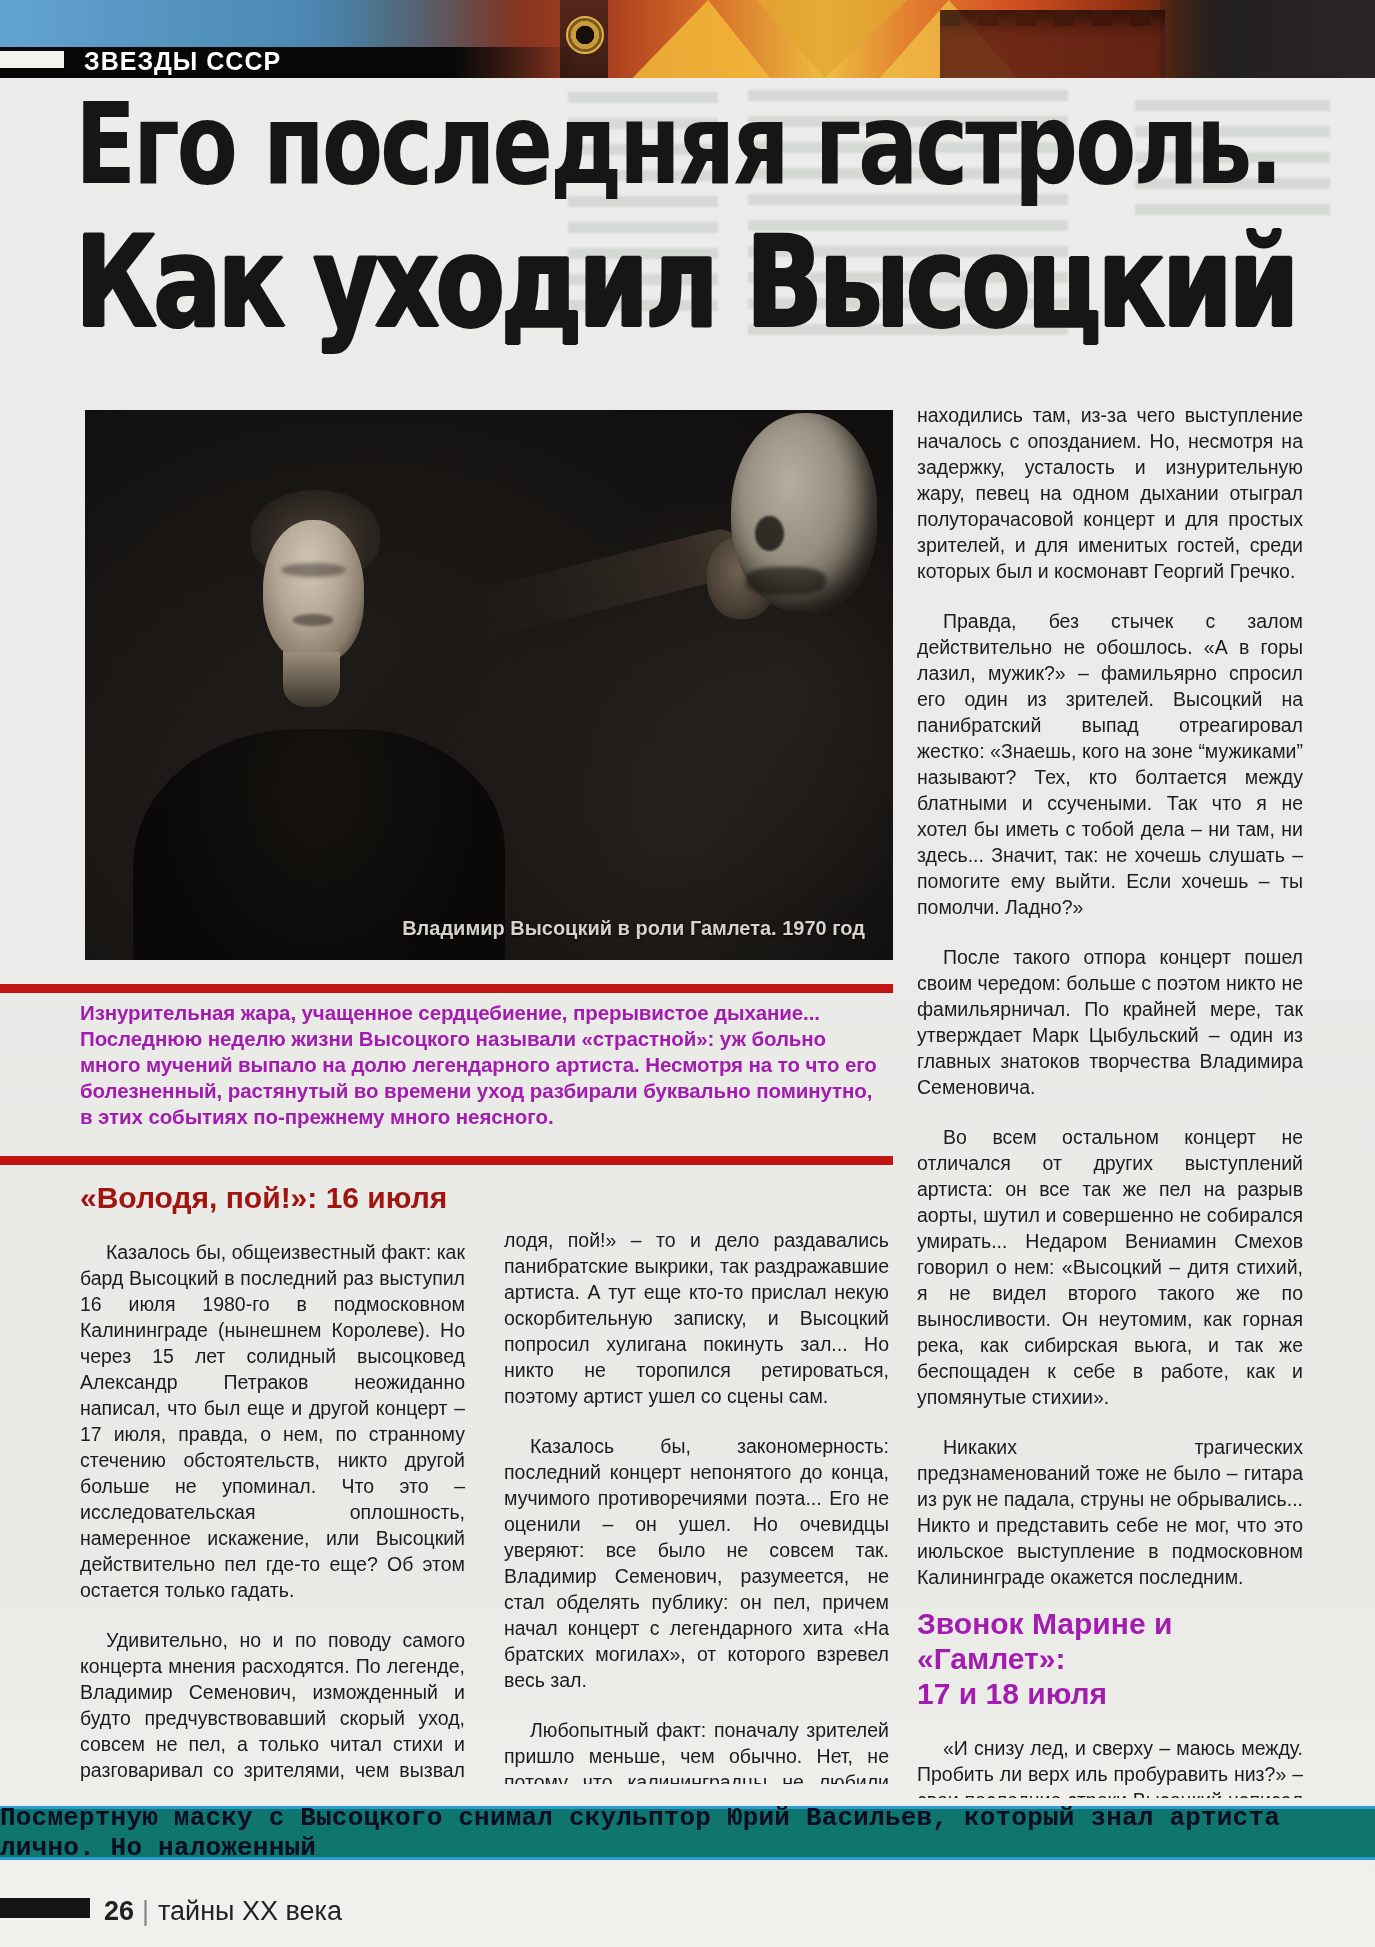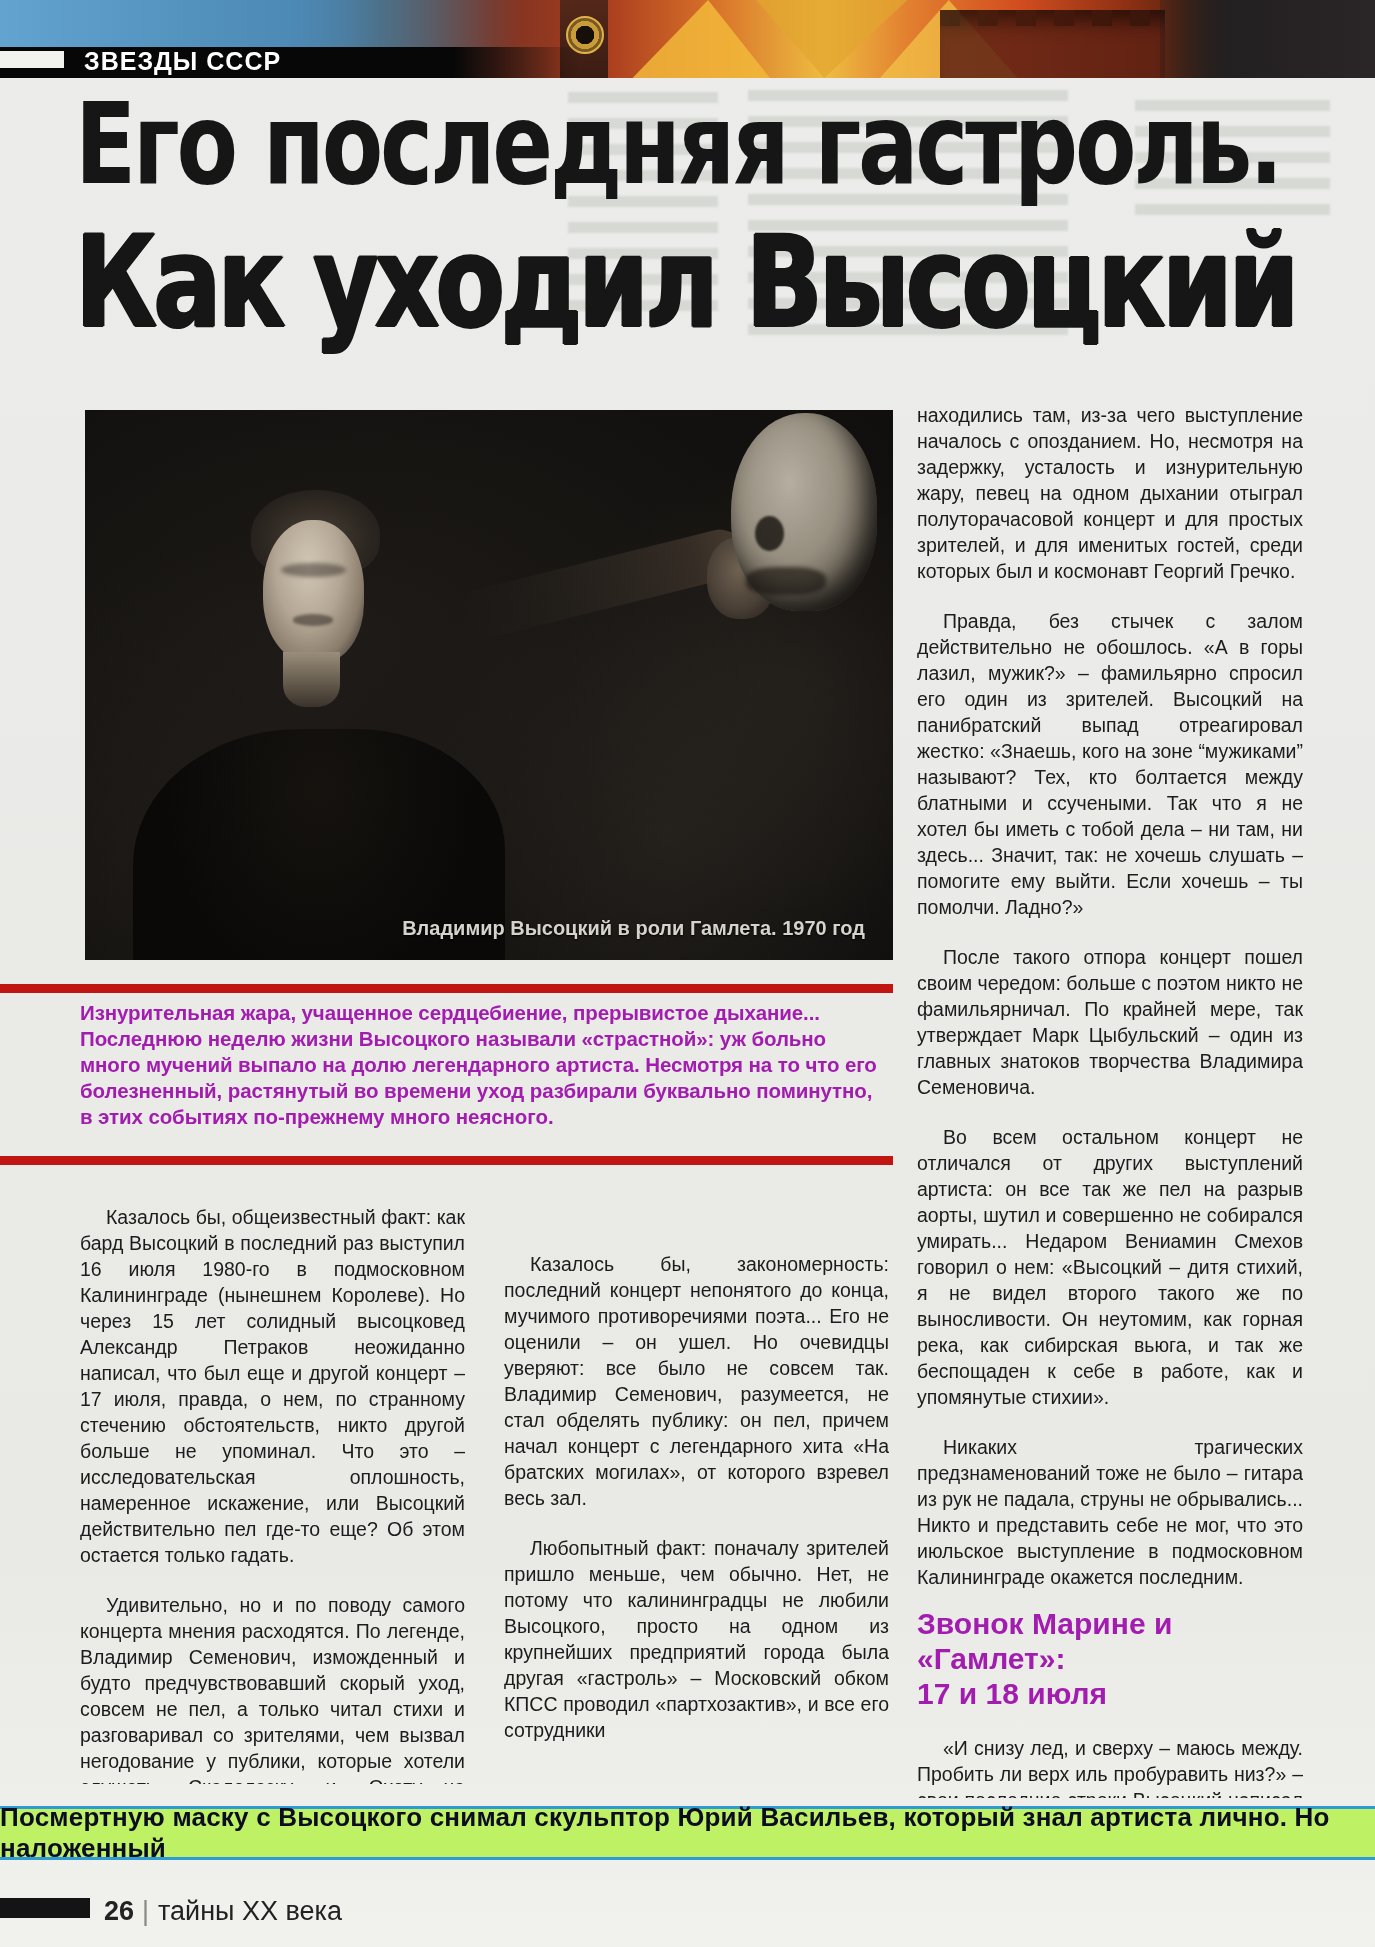--- a/index.html
+++ b/index.html
@@ -149,39 +149,41 @@
   <div class="ph-hand"></div>
   <div class="ph-skull"></div>
   <div class="photo-caption">Владимир Высоцкий в роли Гамлета. 1970 год</div>
 </div>
 
 <div class="rule rule1" style="background: rgb(192, 21, 16);"></div>
 <div class="lead">Изнурительная жара, учащенное сердцебиение, прерывистое дыхание... Последнюю неделю жизни Высоцкого называли «страстной»: уж больно много мучений выпало на долю легендарного артиста. Несмотря на то что его болезненный, растянутый во времени уход разбирали буквально поминутно, в этих событиях по-прежнему много неясного.</div>
 <div class="rule rule2" style="background: rgb(192, 21, 16);"></div>
 
 <div class="col col1">
+    <h2 class="subhead" style="color: rgb(162, 20, 16);">«Володя, пой!»: 16 июля</h2>
     <p class="bodyp indent">Казалось бы, общеизвестный факт: как бард Высоцкий в последний раз выступил 16 июля 1980-го в подмосковном Калининграде (нынешнем Королеве). Но через 15 лет солидный высоцковед Александр Петраков неожиданно написал, что был еще и другой концерт – 17 июля, правда, о нем, по странному стечению обстоятельств, никто другой больше не упоминал. Что это – исследовательская оплошность, намеренное искажение, или Высоцкий действительно пел где-то еще? Об этом остается только гадать.</p>
     <p class="bodyp indent">Удивительно, но и по поводу самого концерта мнения расходятся. По легенде, Владимир Семенович, изможденный и будто предчувствовавший скорый уход, совсем не пел, а только читал стихи и разговаривал со зрителями, чем вызвал негодование у публики, которые хотели слушать «Скалолазку» и «Охоту на волков», а не рассуждения о жизни. «Во-</p>
   </div>
 <div class="col col2">
+    <p class="bodyp">лодя, пой!» – то и дело раздавались панибратские выкрики, так раздражавшие артиста. А тут еще кто-то прислал некую оскорбительную записку, и Высоцкий попросил хулигана покинуть зал... Но никто не торопился ретироваться, поэтому артист ушел со сцены сам.</p>
     <p class="bodyp indent">Казалось бы, закономерность: последний концерт непонятого до конца, мучимого противоречиями поэта... Его не оценили – он ушел. Но очевидцы уверяют: все было не совсем так. Владимир Семенович, разумеется, не стал обделять публику: он пел, причем начал концерт с легендарного хита «На братских могилах», от которого взревел весь зал.</p>
     <p class="bodyp indent">Любопытный факт: поначалу зрителей пришло меньше, чем обычно. Нет, не потому что калининградцы не любили Высоцкого, просто на одном из крупнейших предприятий города была другая «гастроль» – Московский обком КПСС проводил «партхозактив», и все его сотрудники</p>
   </div>
 <div class="col col3">
     <p class="bodyp">находились там, из-за чего выступление началось с опозданием. Но, несмотря на задержку, усталость и изнурительную жару, певец на одном дыхании отыграл полуторачасовой концерт и для простых зрителей, и для именитых гостей, среди которых был и космонавт Георгий Гречко.</p>
     <p class="bodyp indent">Правда, без стычек с залом действительно не обошлось. «А в горы лазил, мужик?» – фамильярно спросил его один из зрителей. Высоцкий на панибратский выпад отреагировал жестко: «Знаешь, кого на зоне “мужиками” называют? Тех, кто болтается между блатными и ссучеными. Так что я не хотел бы иметь с тобой дела – ни там, ни здесь... Значит, так: не хочешь слушать – помогите ему выйти. Если хочешь – ты помолчи. Ладно?»</p>
     <p class="bodyp indent">После такого отпора концерт пошел своим чередом: больше с поэтом никто не фамильярничал. По крайней мере, так утверждает Марк Цыбульский – один из главных знатоков творчества Владимира Семеновича.</p>
     <p class="bodyp indent">Во всем остальном концерт не отличался от других выступлений артиста: он все так же пел на разрыв аорты, шутил и совершенно не собирался умирать... Недаром Вениамин Смехов говорил о нем: «Высоцкий – дитя стихий, я не видел второго такого же по выносливости. Он неутомим, как горная река, как сибирская вьюга, и так же беспощаден к себе в работе, как и упомянутые стихии».</p>
     <p class="bodyp indent">Никаких трагических предзнаменований тоже не было – гитара из рук не падала, струны не обрывались... Никто и представить себе не мог, что это июльское выступление в подмосковном Калининграде окажется последним.</p>
     <h2 class="subhead" style="color: #a21caf;">Звонок Марине и «Гамлет»:
 17 и 18 июля</h2>
     <p class="bodyp indent">«И снизу лед, и сверху – маюсь между. Пробить ли верх иль пробуравить низ?» – свои последние строки Высоцкий написал в парижском отеле в июне 1980 года. Нет, артист не хотел уезжать из Союза. «Без России я – ничто», – говорил он Марине Влади. Но гамлетовский червь сомнений все равно точил его изнутри. Душа требовала свободы и присутствия любимой Марины, только благодаря которой,</p>
   </div>
 
-<div class="bottombar" style="background: #bef264; border-top: 3px solid rgb(46, 155, 214); border-bottom: 3px solid rgb(46, 155, 214);">
+<div class="bottombar" style="background: #0f766e; border-top: 3px solid rgb(46, 155, 214); border-bottom: 3px solid rgb(46, 155, 214); font-family: Liberation Mono, monospace;">
   <span class="bottombar-text">Посмертную маску с Высоцкого снимал скульптор Юрий Васильев, который знал артиста лично. Но наложенный</span>
 </div>
 
 <div class="footer">
   <div class="footer-bar"></div>
   <span class="footer-num">26</span>
   <span class="footer-sep">|</span>
   <span class="footer-mag">тайны XX века</span>
 </div>
 

